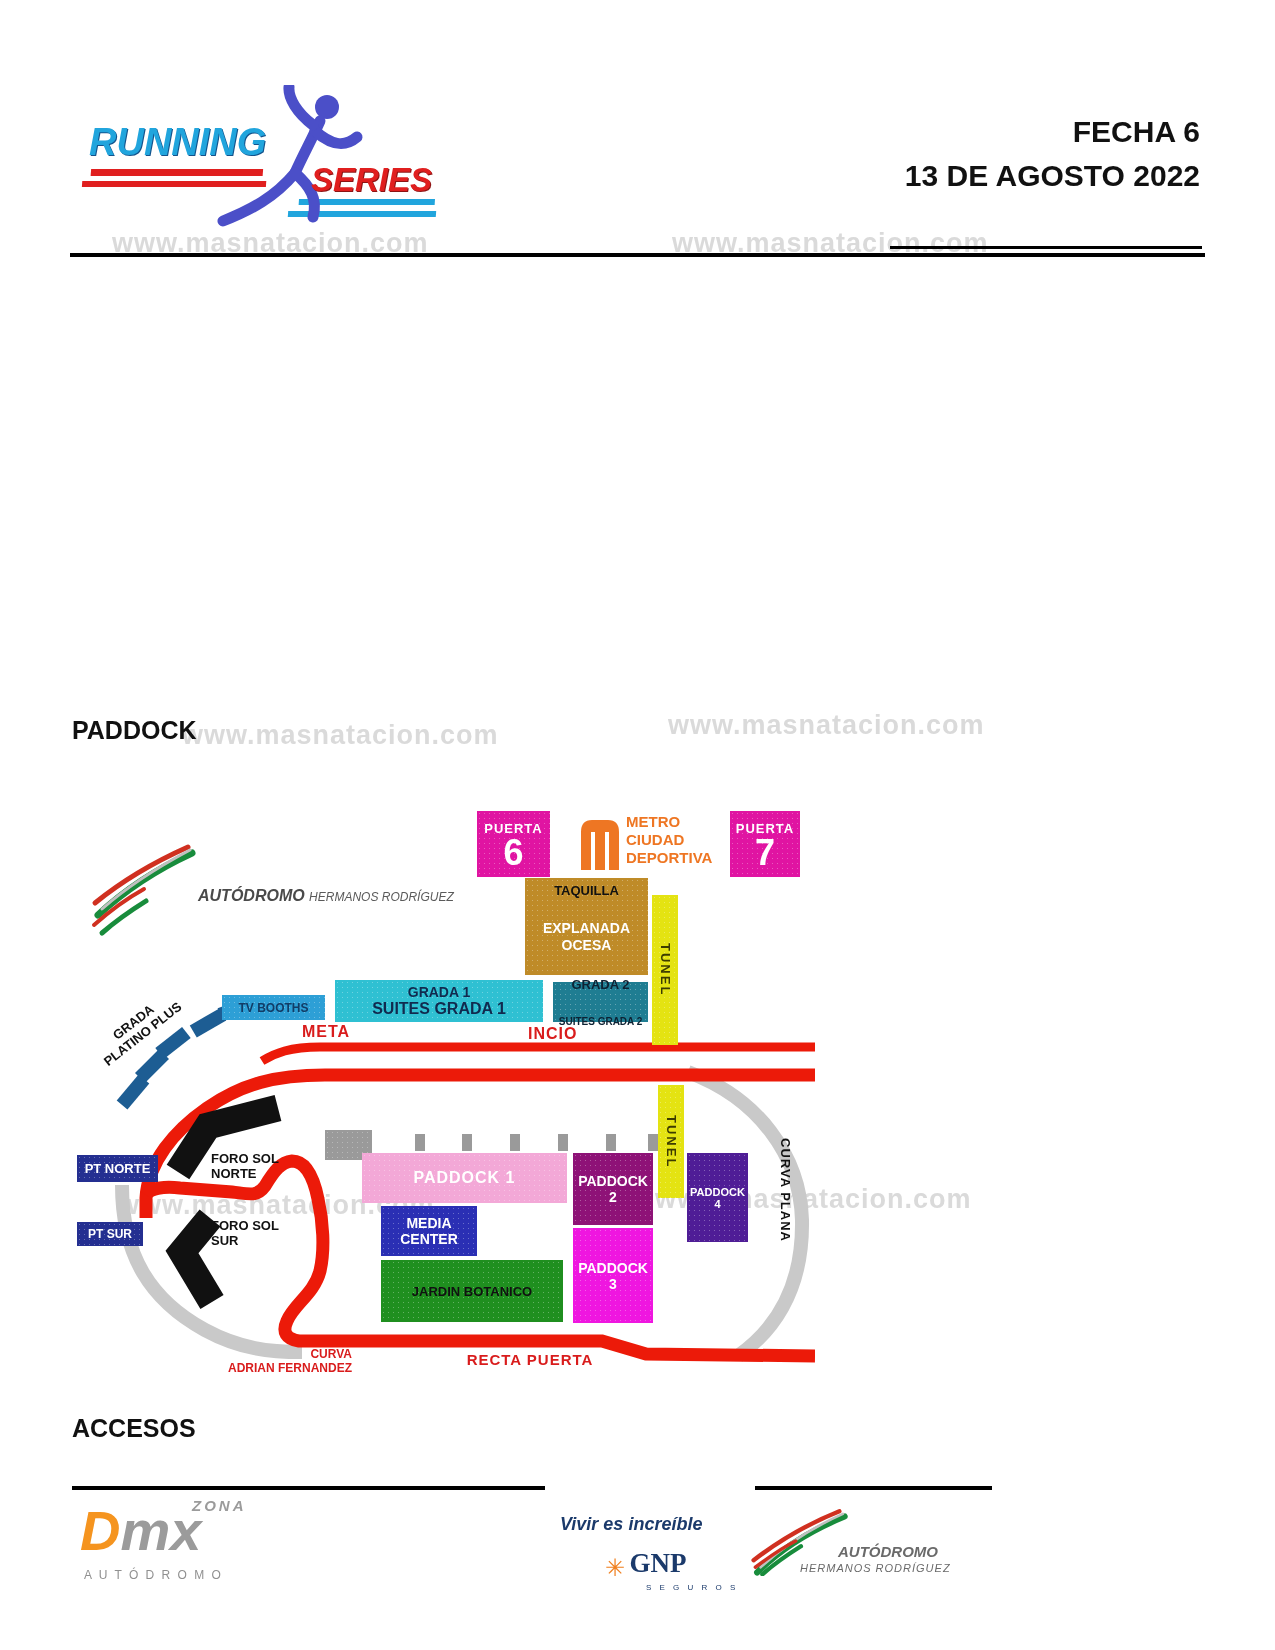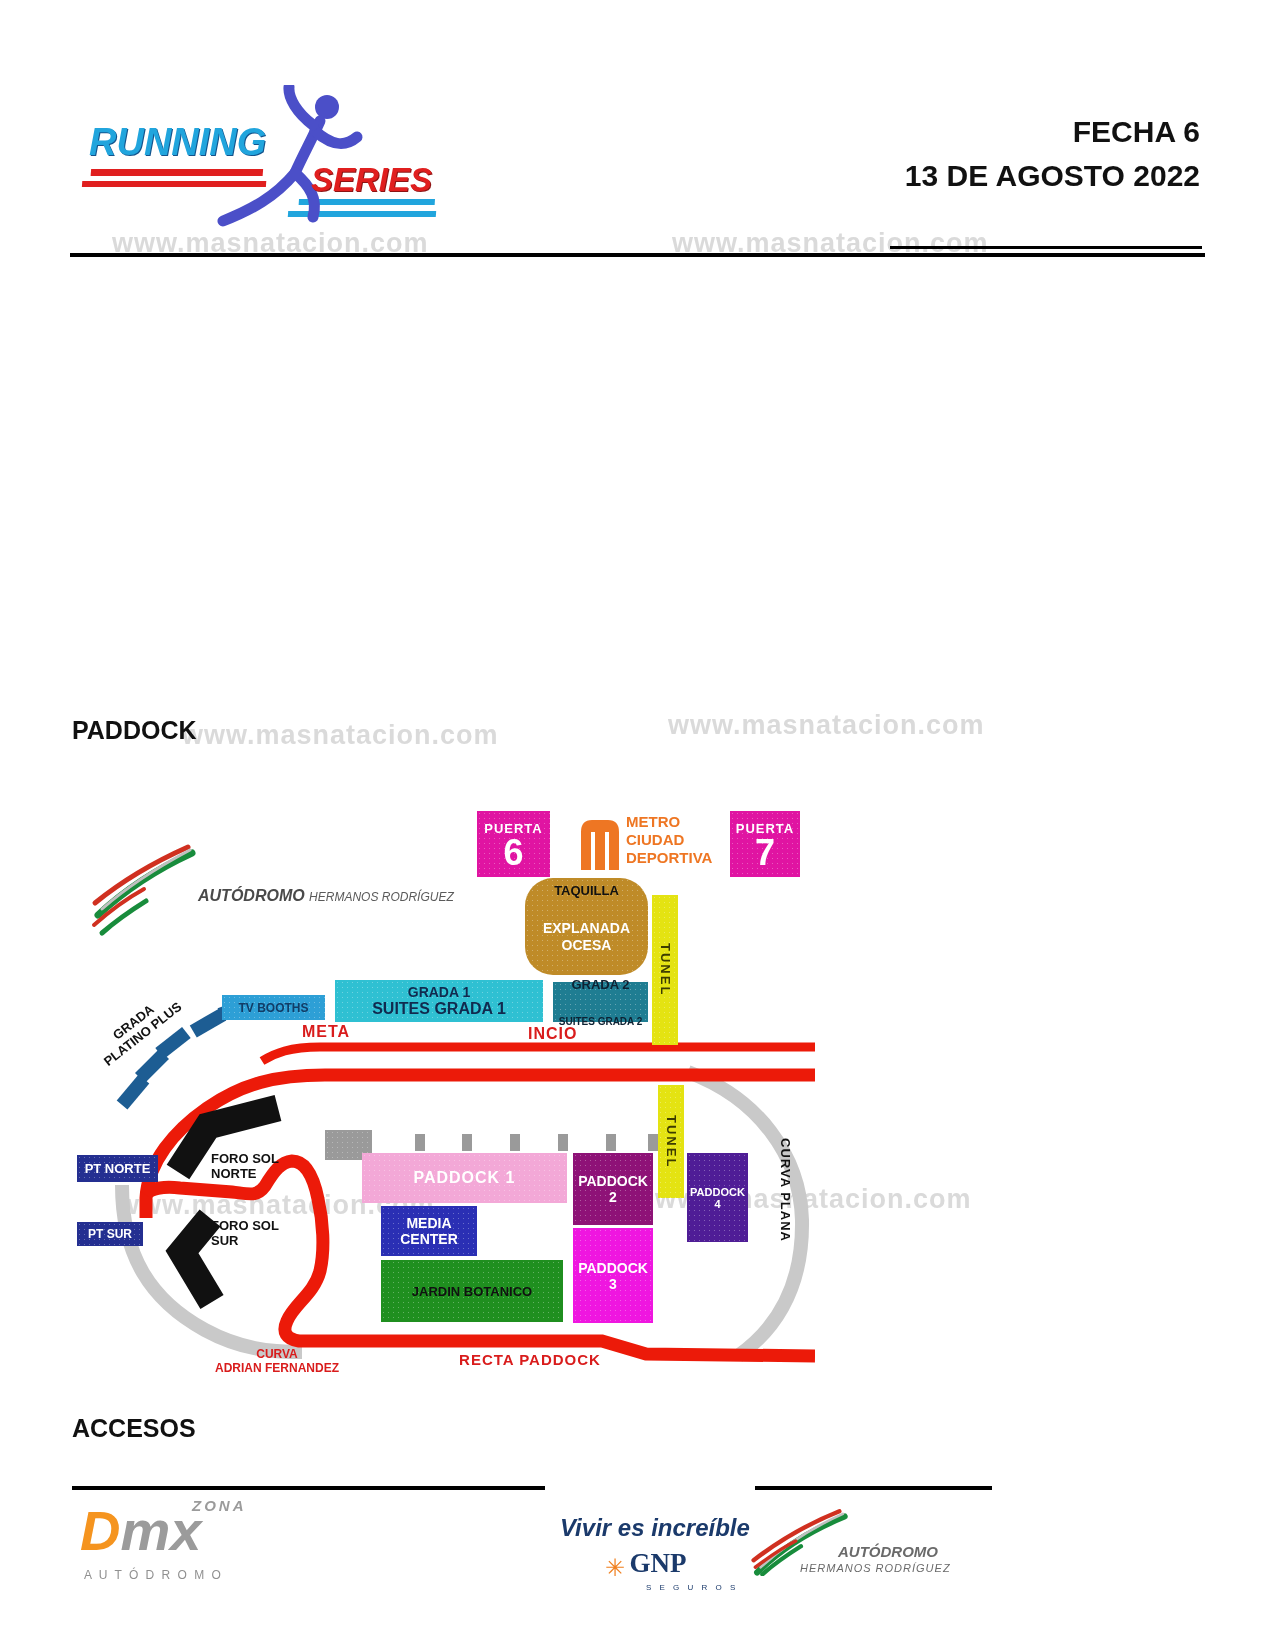--- a/index.html
+++ b/index.html
@@ -127,21 +127,21 @@
     <div class="mlabel" style="left:556px;top:58px;font-weight:bold;font-size:15px;line-height:18px;color:var(--metroOrange);">
       <div>METRO</div>
       <div>CIUDAD</div>
       <div>DEPORTIVA</div>
     </div>
     <div class="mbox puerta" style="left:660px;top:56px;width:70px;height:66px;">
       <div class="pword">PUERTA</div>
       <div class="pnum">7</div>
     </div>
 
-    <div class="mbox" style="left:455px;top:123px;width:123px;height:97px;background-color:var(--ochre);justify-content:flex-start;border-radius:28px;">
+    <div class="mbox" style="left:455px;top:123px;width:123px;height:97px;background-color:var(--ochre);justify-content:flex-start;">
       <div style="font-weight:bold;font-size:13px;color:#111;margin-top:5px;">TAQUILLA</div>
       <div style="font-weight:bold;font-size:14px;color:#fff;margin-top:22px;line-height:17px;">
         <div>EXPLANADA</div>
         <div>OCESA</div>
       </div>
     </div>
 
     <div class="mbox vtext" style="left:582px;top:140px;width:26px;height:150px;background-color:var(--yellow);font-weight:bold;font-size:13px;color:#3c3c00;letter-spacing:2px;">TUNEL</div>
     <div class="mbox vtext" style="left:588px;top:330px;width:26px;height:113px;background-color:var(--yellow);font-weight:bold;font-size:13px;color:#3c3c00;letter-spacing:2px;">TUNEL</div>
 
@@ -190,39 +190,39 @@
     <div class="mbox" style="left:311px;top:451px;width:96px;height:50px;background-color:var(--mediaBlue);font-weight:bold;font-size:14px;color:#fff;">
       <div>MEDIA</div>
       <div>CENTER</div>
     </div>
     <div class="mbox" style="left:311px;top:505px;width:182px;height:62px;background-color:var(--green);font-weight:bold;font-size:13px;color:#111;">JARDIN BOTANICO</div>
     <div class="mbox" style="left:503px;top:473px;width:80px;height:95px;background-color:var(--magenta3);font-weight:bold;font-size:14px;color:#fff;">
       <div>PADDOCK</div>
       <div>3</div>
     </div>
 
-    <div class="mlabel redlbl" style="left:132px;top:592px;width:150px;text-align:center;font-size:12px;line-height:14px;">
+    <div class="mlabel redlbl" style="left:132px;top:592px;width:150px;text-align:right;font-size:12px;line-height:14px;">
       <div>CURVA</div>
       <div>ADRIAN FERNANDEZ</div>
     </div>
-    <div class="mlabel redlbl" style="left:375px;top:596px;width:170px;text-align:center;font-size:15px;letter-spacing:1px;">RECTA PADDOCK</div>
+    <div class="mlabel redlbl" style="left:375px;top:596px;width:170px;text-align:center;font-size:15px;letter-spacing:1px;">RECTA PUERTA</div>
   </div>
 
   <div class="section-h" style="left:72px;top:1414px;">ACCESOS</div>
 
   <div class="h-rule" style="left:72px;top:1486px;width:473px;height:4px;"></div>
   <div class="h-rule" style="left:755px;top:1486px;width:237px;height:4px;"></div>
 
   <div class="abs" style="left:192px;top:1497px;font-style:italic;font-weight:bold;font-size:15px;color:var(--dmxGray);letter-spacing:3px;z-index:2;">ZONA</div>
   <div class="abs" style="left:80px;top:1502px;font-weight:bold;font-style:italic;font-size:56px;line-height:58px;z-index:2;">
     <span style="color:var(--dmxOrange);">D</span><span style="color:var(--dmxGray);">mx</span>
   </div>
   <div class="abs" style="left:84px;top:1568px;font-size:12px;color:#909090;letter-spacing:2px;z-index:2;">A U T Ó D R O M O</div>
 
-  <div class="abs" style="left:560px;top:1514px;font-style:italic;font-weight:bold;font-size:24px;color:var(--gnpNavy);z-index:2;">Vivir es increíble</div>
+  <div class="abs" style="left:560px;top:1514px;font-style:italic;font-weight:bold;font-size:18px;color:var(--gnpNavy);z-index:2;">Vivir es increíble</div>
   <div class="abs" style="left:605px;top:1548px;z-index:2;">
     <span style="font-size:24px;color:#f08020;vertical-align:middle;">✳</span>
     <span style="font-family:'Liberation Serif',serif;font-weight:bold;font-size:27px;color:var(--gnpNavy);">GNP</span>
   </div>
   <div class="abs" style="left:630px;top:1583px;font-size:8px;letter-spacing:3px;color:var(--gnpNavy);z-index:2;padding-left:16px;">S E G U R O S</div>
 
   <svg class="footer-swoosh" style="left:750px;top:1506px;" width="100" height="70" viewBox="0 0 110 80">
     <g fill="none" stroke-linecap="round">
       <path d="M6,76 C30,52 62,30 106,12" stroke="#188c3c" stroke-width="7"></path>
       <path d="M2,62 C28,42 60,22 100,6" stroke="#d03020" stroke-width="5"></path>

